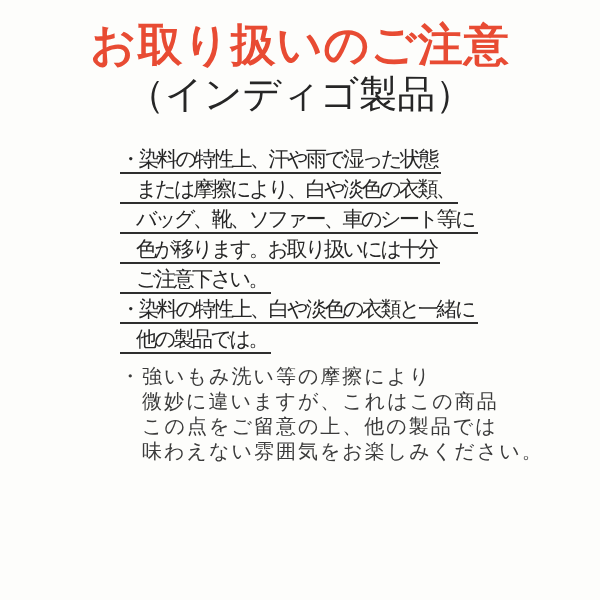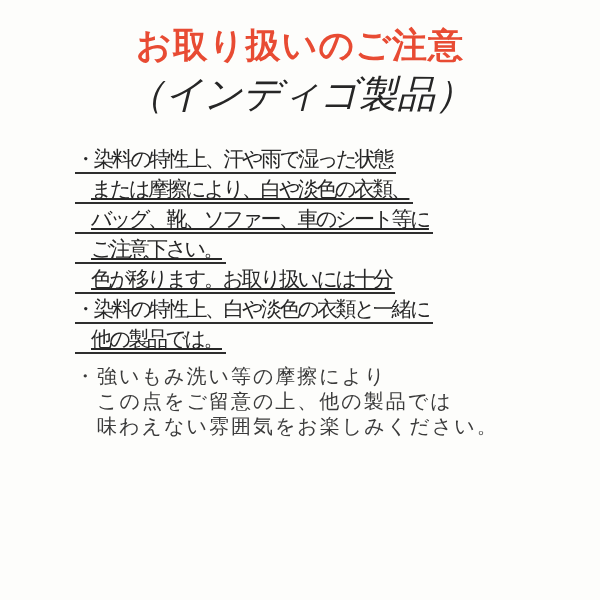--- a/index.html
+++ b/index.html
@@ -11,58 +11,56 @@
     position: relative;
     width: 600px;
     height: 600px;
     overflow: hidden;
     font-family: "Liberation Sans", sans-serif;
     background: #fdfdfb;
   }
   .title {
     margin-top: 20px;
     text-align: center;
-    font-size: 35px;
+    font-size: 45px;
     line-height: 50px;
     font-weight: bold;
     letter-spacing: 1px;
     white-space: nowrap;
   }
   .subtitle {
     margin-top: 2px;
     text-align: center;
     font-size: 38px;
     line-height: 44px;
     font-weight: 500;
     color: #262626;
     white-space: nowrap;
-    font-style: italic;
   }
   .content {
     margin-top: 30px;
-    padding-left: 75px;
+    padding-left: 120px;
   }
   
   .note-u .line {
     height: 30px;
     white-space: nowrap;
   }
   .note-u .u {
     display: inline-block;
     font-size: 21px;
     line-height: 25px;
     letter-spacing: -2.5px;
     color: #272727;
     border-bottom: 2px solid #2e2e2e;
     padding-bottom: 1px;
     padding-right: 4px;
   }
   .note-u .cont .u {
     padding-left: 16px;
-    text-decoration: underline;
   }
   
   .plain-group {
     margin-top: 8px;
   }
   .note-p .line {
     height: 25px;
     white-space: nowrap;
     font-size: 20px;
     line-height: 25px;
@@ -81,34 +79,35 @@
   <div class="title" style="color: rgb(232, 75, 51);">お取り扱いのご注意</div>
 
   <div class="subtitle" style="color: rgb(38, 38, 38);">（インディゴ製品）</div>
 
   <div class="content">
 
     <div class="note-u">
       <div class="line"><span class="u">・染料の特性上、汗や雨で湿った状態</span></div>
       <div class="line cont"><span class="u">または摩擦により、白や淡色の衣類、</span></div>
       <div class="line cont"><span class="u">バッグ、靴、ソファー、車のシート等に</span></div>
+      <div class="line cont"><span class="u">色が移ります。お取り扱いには十分</span></div>
       <div class="line cont"><span class="u">ご注意下さい。</span></div>
-      <div class="line cont"><span class="u">色が移ります。お取り扱いには十分</span></div>
     </div>
 
     <div class="note-u">
       <div class="line"><span class="u">・染料の特性上、白や淡色の衣類と一緒に</span></div>
       <div class="line cont"><span class="u">他の製品では。</span></div>
     </div>
 
     <div class="plain-group">
       <div class="note-p">
       </div>
 
       <div class="note-p">
         <div class="line">・強いもみ洗い等の摩擦により</div>
+        <div class="line cont">微妙に違いますが、これはこの商品</div>
         <div class="line cont">この点をご留意の上、他の製品では</div>
         <div class="line cont">味わえない雰囲気をお楽しみください。</div>
       </div>
     </div>
 
   </div>
 </div>
 
 </body></html>

